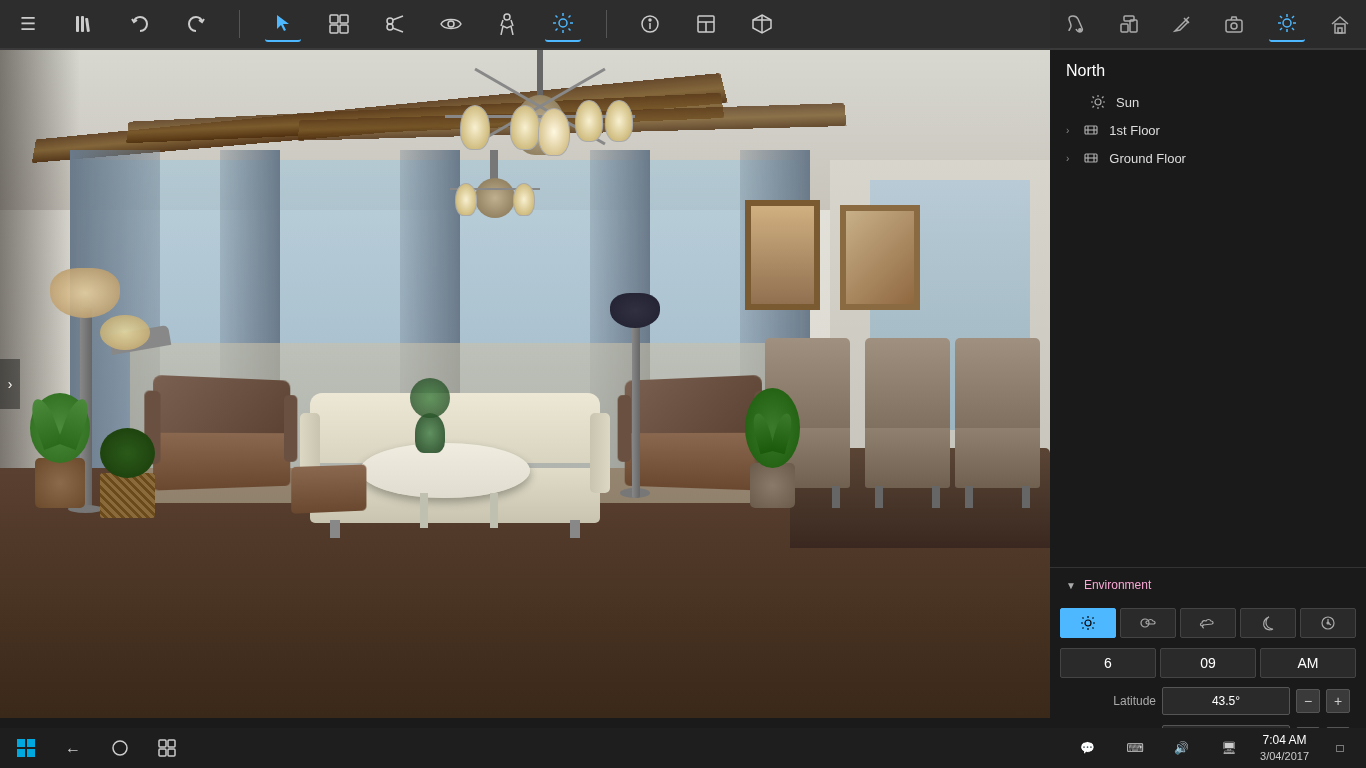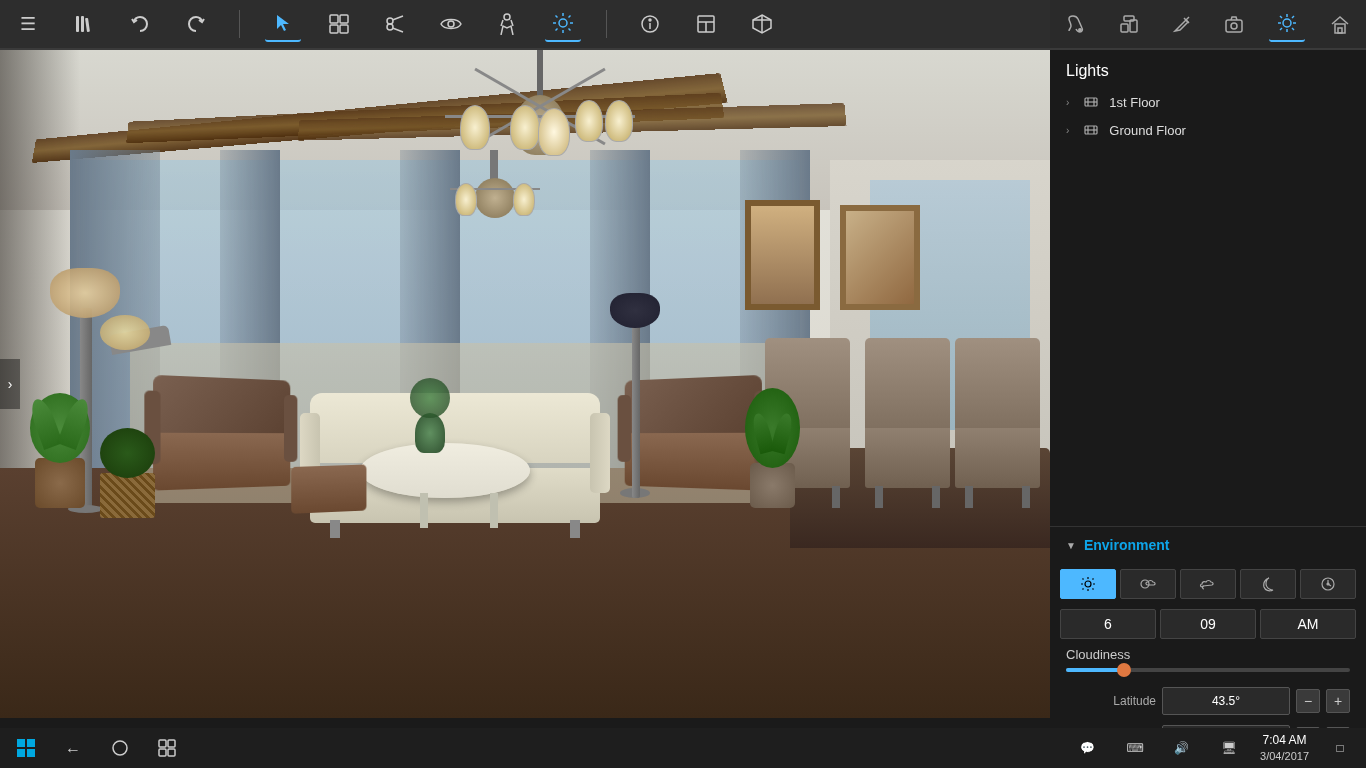--- a/index.html
+++ b/index.html
@@ -449,24 +449,39 @@
       <svg width="20" height="20" viewBox="0 0 20 20" fill="none" stroke="#aaa" stroke-width="1.5">
         <path d="M2 10 L10 3 L18 10"></path>
         <rect x="5" y="10" width="10" height="9"></rect>
         <rect x="8" y="14" width="4" height="5"></rect>
       </svg>
     </div>
   </div>
 
   <div id="lights-section">
     <div class="section-title">
-      <span>Lights</span>
+      <span>North</span>
     </div>
     <div class="lights-list">
 
+      <div class="light-item">
+        <span style="width:14px;"></span>
+        <svg width="16" height="16" viewBox="0 0 16 16" fill="none" stroke="#aaa" stroke-width="1.2">
+          <circle cx="8" cy="8" r="3"></circle>
+          <line x1="8" y1="1" x2="8" y2="3"></line>
+          <line x1="8" y1="13" x2="8" y2="15"></line>
+          <line x1="1" y1="8" x2="3" y2="8"></line>
+          <line x1="13" y1="8" x2="15" y2="8"></line>
+          <line x1="2.5" y1="2.5" x2="4" y2="4"></line>
+          <line x1="12" y1="12" x2="13.5" y2="13.5"></line>
+          <line x1="13.5" y1="2.5" x2="12" y2="4"></line>
+          <line x1="4" y1="12" x2="2.5" y2="13.5"></line>
+        </svg>
+        <span style="color:#ddd;font-size:13px;">Sun</span>
+      </div>
 
 
       <div class="light-item">
         <span class="light-expand">›</span>
         <svg width="16" height="16" viewBox="0 0 16 16" fill="none" stroke="#aaa" stroke-width="1.2">
           <rect x="2" y="4" width="12" height="8" rx="1"></rect>
           <line x1="2" y1="8" x2="14" y2="8"></line>
           <line x1="5" y1="4" x2="5" y2="12"></line>
           <line x1="11" y1="4" x2="11" y2="12"></line>
         </svg>
@@ -486,21 +501,21 @@
 
     </div>
   </div>
 
   <div style="flex:1;"></div>
 
   <div id="environment-section">
 
     <div class="env-header">
       <span class="env-header-chevron">▼</span>
-      <span style="color:#0ea5e9;font-size:14px;font-weight:bold;">Environment</span>
+      <span style="color:#f9a8d4;font-size:12px;">Environment</span>
     </div>
 
     <div class="time-tabs">
       <div class="time-tab active">
         <svg width="16" height="16" viewBox="0 0 16 16" fill="none" stroke="#000" stroke-width="1.2">
           <circle cx="8" cy="8" r="3"></circle>
           <line x1="8" y1="1" x2="8" y2="3"></line>
             <line x1="8" y1="13" x2="8" y2="15"></line>
           <line x1="1" y1="8" x2="3" y2="8"></line>
             <line x1="13" y1="8" x2="15" y2="8"></line>
@@ -542,27 +557,20 @@
         <span>6</span>
       </div>
       <div class="time-box">
         <span>09</span>
       </div>
       <div class="time-box">
         <span>AM</span>
       </div>
     </div>
 
-    <div class="cloudiness-slider">
-      <div class="slider-label">Cloudiness</div>
-      <div class="slider-track">
-        <div class="slider-fill"></div>
-        <div class="slider-thumb"></div>
-      </div>
-    </div>
 
     <div class="coord-row">
       <div class="coord-label">Latitude</div>
       <div class="coord-input">
         <span>43.5°</span>
       </div>
       <div class="coord-btn">−</div>
       <div class="coord-btn">+</div>
     </div>
 

